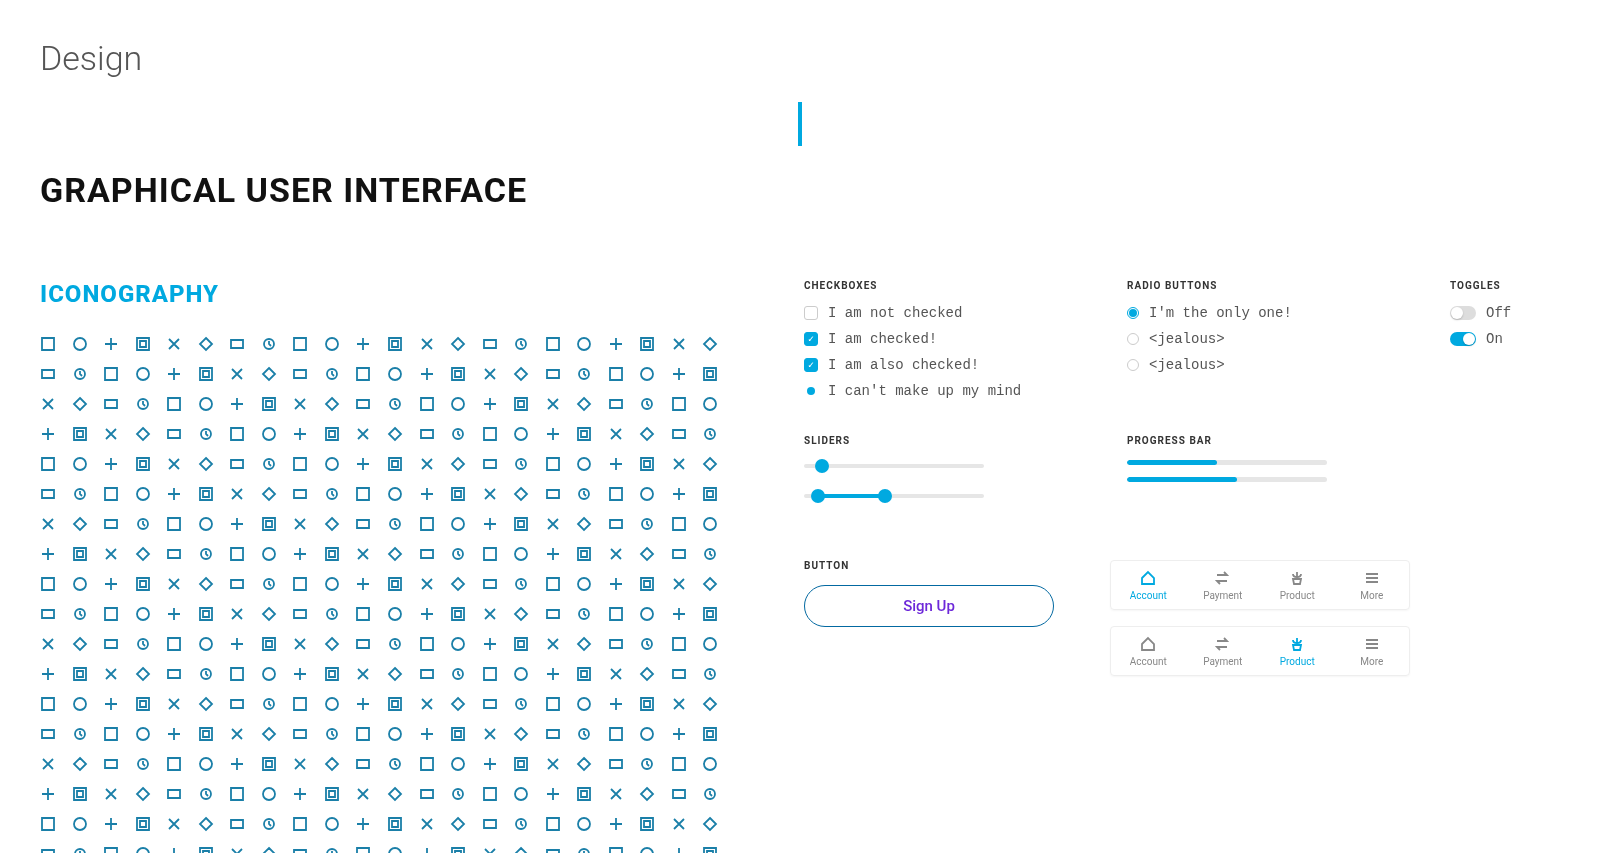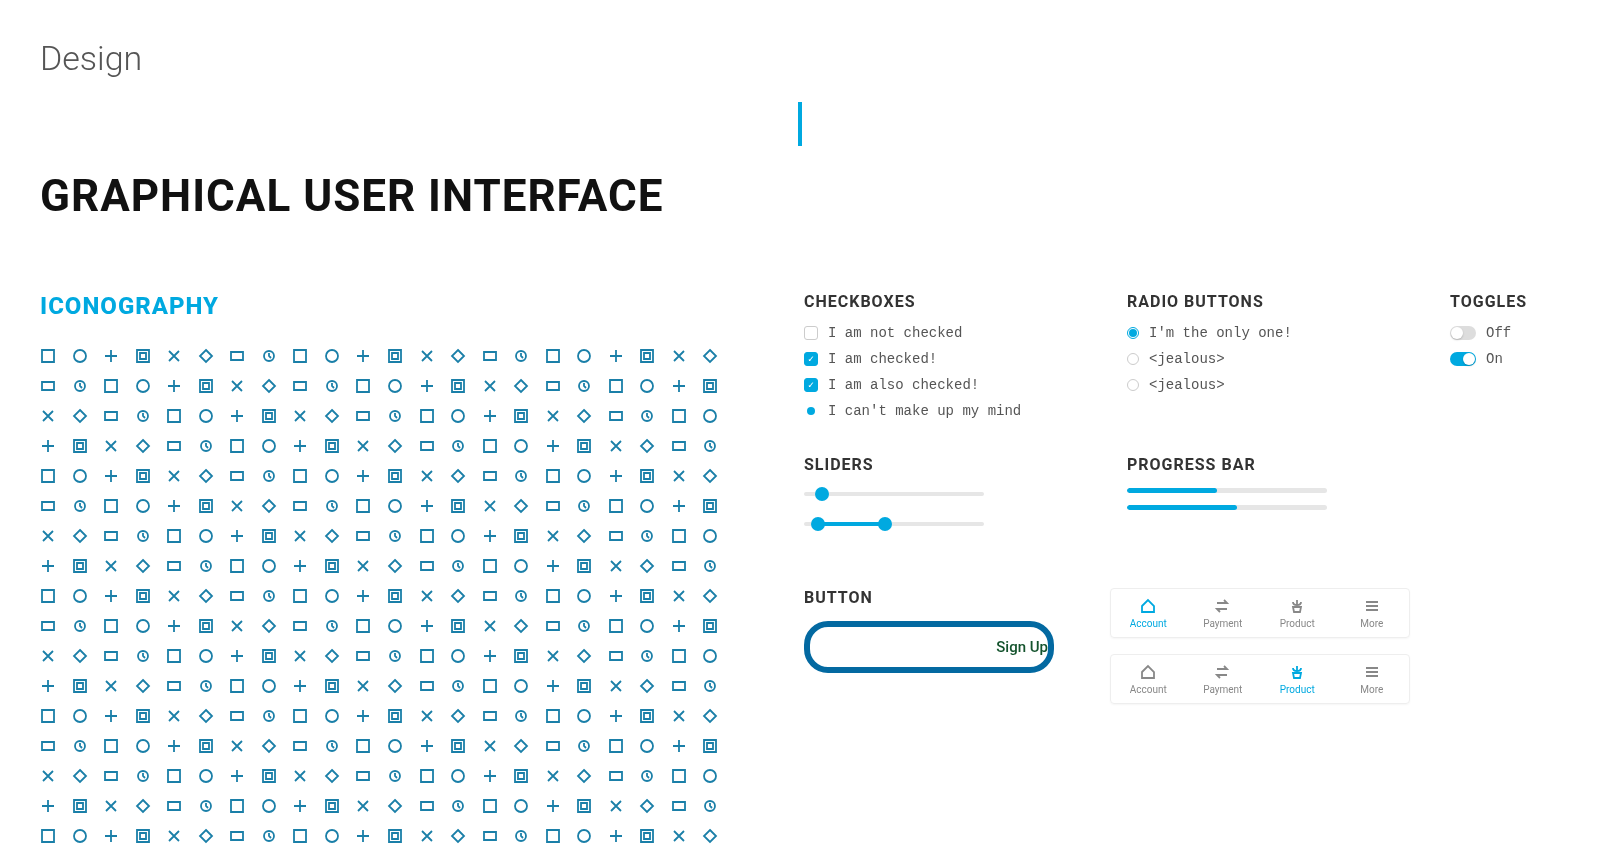--- a/index.html
+++ b/index.html
@@ -1,32 +1,32 @@
 <!DOCTYPE html>
 <html><head>
 <meta charset="utf-8">
 <style>
 * { margin: 0; padding: 0; box-sizing: border-box; }
 body { font-family: -apple-system, BlinkMacSystemFont, "Segoe UI", Roboto, Helvetica, Arial, sans-serif; background: #fff; color: #222; width: 1600px; height: 853px; padding: 38px 40px; }
 .header { display: flex; align-items: baseline; gap: 24px; margin-bottom: 70px; flex-direction: column; }
 .header-pre { font-size: 34px; font-weight: 300; color: #555; }
 .header-sep { width: 4px; height: 44px; background: #00a9e0; align-self: center; }
-.header-title { font-size: 44px; font-weight: 700; letter-spacing: 1px; color: #111; }
+.header-title { font-size: 34px; font-weight: 700; letter-spacing: 1px; color: #111; }
 
 .cols { display: flex; gap: 84px; }
 .left { flex: 0 0 680px; }
 .right { flex: 1; }
 
 .section-title { color: #00a9e0; font-weight: 800; font-size: 24px; letter-spacing: 1px; margin-bottom: 28px; }
 
 .icon-grid { display: grid; grid-template-columns: repeat(22, 1fr); gap: 14px 14px; }
 .icon-cell { width: 16px; height: 16px; display: flex; align-items: center; justify-content: center; }
 .icon-cell svg { width: 16px; height: 16px; stroke: #1a7fa8; fill: none; stroke-width: 1.8; }
 
-.subhead { font-size: 16px; font-weight: 700; letter-spacing: 1px; color: #333; margin-bottom: 14px; }
+.subhead { font-size: 10px; font-weight: 700; letter-spacing: 1px; color: #333; margin-bottom: 14px; }
 .ctrl-row { display: flex; gap: 40px; }
 .ctrl-col { flex: 1; }
 .ctrl-col-narrow { flex: 0 0 110px; }
 
 .check-list, .radio-list, .toggle-list { display: flex; flex-direction: column; gap: 10px; font-size: 14px; color: #555; font-family: Liberation Mono, monospace; }
 .check-item, .radio-item, .toggle-item { display: flex; align-items: center; gap: 10px; }
 .chk { width: 14px; height: 14px; border: 1.5px solid #ccc; border-radius: 3px; display: flex; align-items: center; justify-content: center; font-size: 10px; color: #fff; }
 .chk.checked { background: #00a9e0; border-color: #00a9e0; }
 .chk.indeterminate { border: none; }
 .chk.indeterminate::after { content: ""; width: 8px; height: 8px; background: #00a9e0; border-radius: 50%; }
@@ -40,21 +40,21 @@
 
 .slider { position: relative; height: 4px; background: #e6e6e6; border-radius: 2px; margin: 18px 0 26px; width: 180px; }
 .slider .track { position: absolute; height: 4px; background: #00a9e0; border-radius: 2px; }
 .slider .thumb { position: absolute; width: 14px; height: 14px; background: #00a9e0; border-radius: 50%; top: -5px; transform: translateX(-50%); }
 
 .progress { height: 5px; background: #e6e6e6; border-radius: 3px; margin-bottom: 12px; width: 200px; overflow: hidden; }
 .progress .fill { height: 100%; background: #00a9e0; border-radius: 3px; }
 
 .btn { display: block; width: 250px; padding: 11px 0; text-align: center; border-radius: 24px; font-size: 15px; font-weight: 500; margin-bottom: 12px; cursor: pointer; }
 .btn-primary { background: #00a9e0; color: #fff; border: 1px solid #00a9e0; }
-.btn-outline { background: #fff; color: #14532d; border: 6px solid #0369a1; text-align: right; }
+.btn-outline { background: #fff; color: #6d28d9; border: 1px solid #0369a1; }
 
 .tabbar { display: flex; border: 1px solid #eee; border-radius: 4px; width: 300px; box-shadow: 0 1px 2px rgba(0,0,0,.04); margin-bottom: 16px; }
 .tab { flex: 1; display: flex; flex-direction: column; align-items: center; padding: 8px 4px; gap: 3px; font-size: 10px; color: #888; }
 .tab.active { color: #00a9e0; }
 .tab svg { width: 18px; height: 18px; stroke: currentColor; fill: none; stroke-width: 1.8; }
 
 .mt { margin-top: 36px; }
 </style>
 </head>
 <body>

